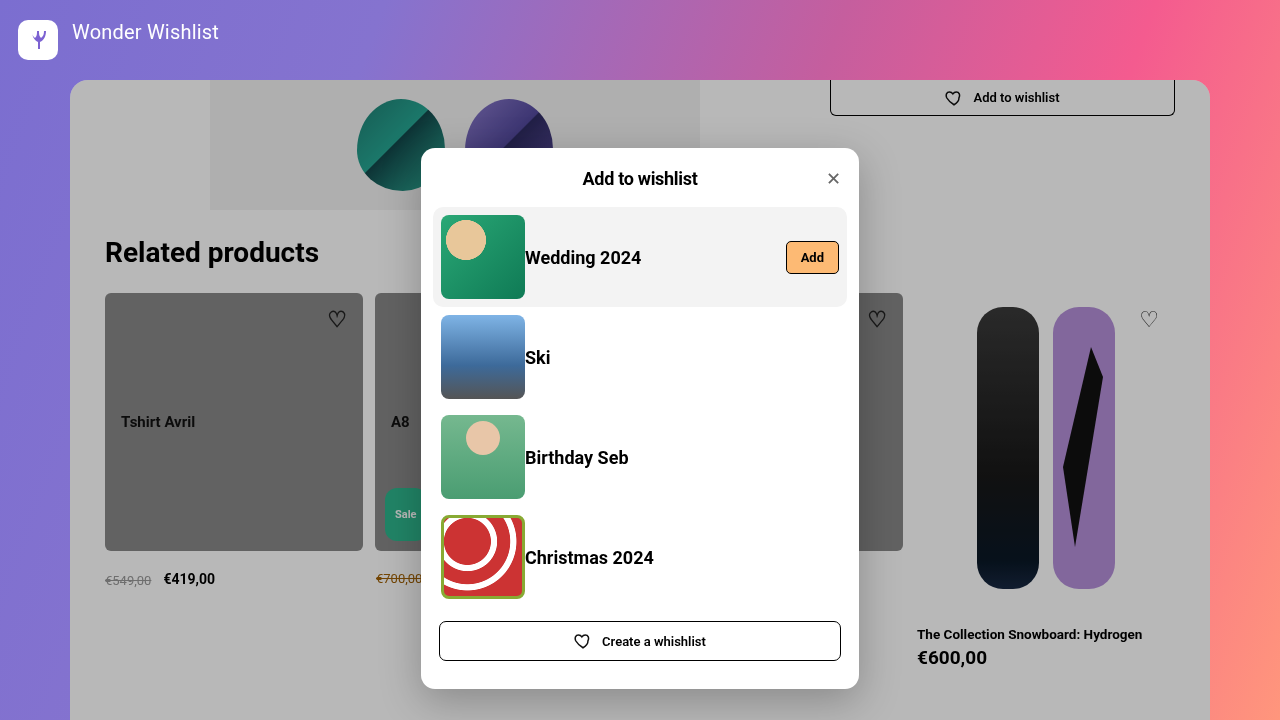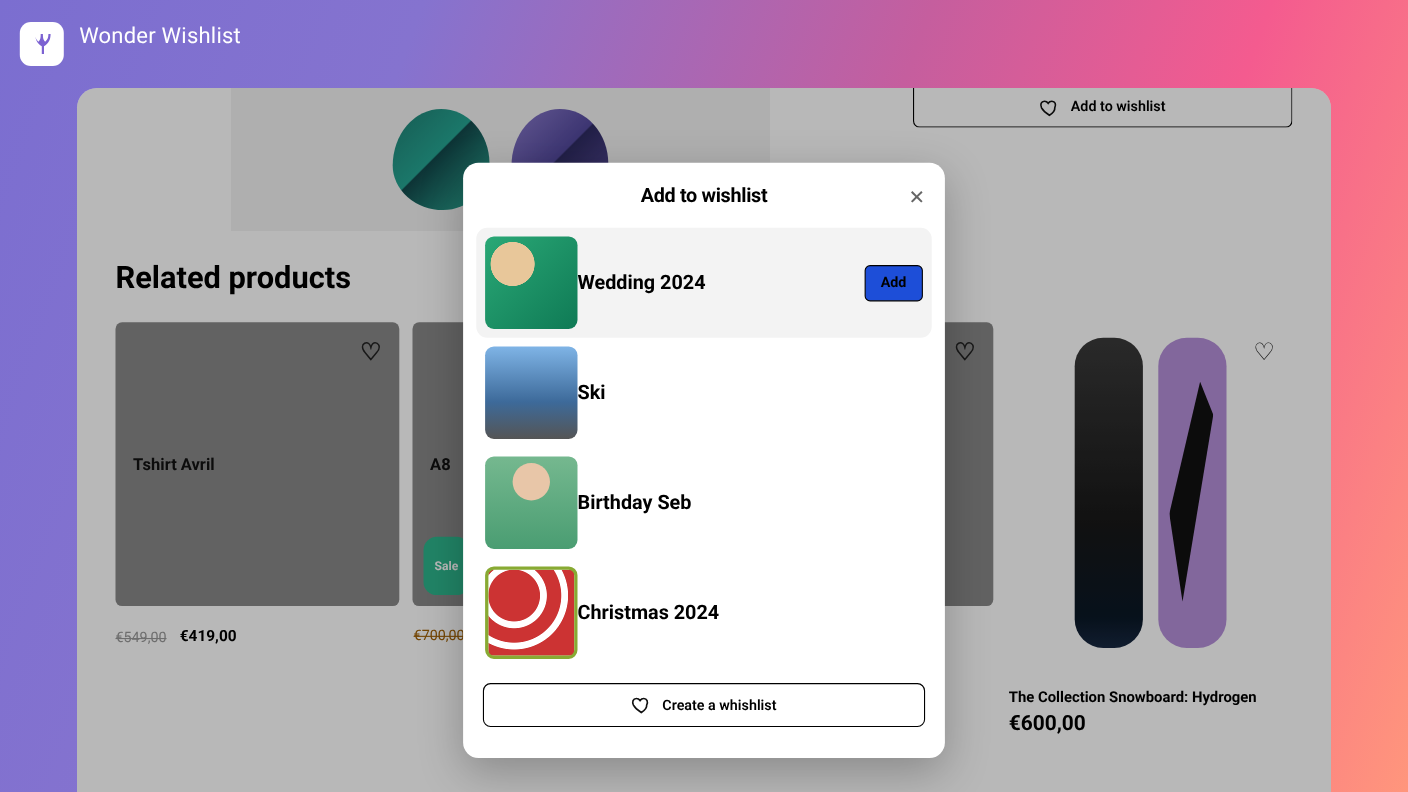--- a/index.html
+++ b/index.html
@@ -39,21 +39,21 @@
   .row{display:flex;align-items:center;gap:0;padding:8px;border-radius:10px}
   .row.selected{background:#f3f3f3}
   .thumb{width:84px;height:84px;border-radius:8px;flex-shrink:0}
   .tw{background:linear-gradient(135deg,#2aa876,#0f7a55);position:relative;overflow:hidden}
   .tw:after{content:"";position:absolute;left:-10px;top:-10px;width:70px;height:70px;background:radial-gradient(circle,#e8c79a 40%,transparent 41%);border-radius:50%}
   .tb{background:linear-gradient(180deg,#75b88f 0%,#4a9d72 100%);position:relative}
   .tb:after{content:"";position:absolute;left:25px;top:6px;width:34px;height:34px;border-radius:50%;background:#e8c6a8}
   .ts{background:linear-gradient(180deg,#7fb4e6 0%,#3d6a9a 60%,#555 100%)}
   .tc{background:radial-gradient(circle at 30% 30%,#c33 0 30%,#fff 31% 38%,#c33 39% 55%,#fff 56% 63%,#c33 64%);border:3px solid #8a3}
   .rlabel{font-size:18px;font-weight:700;flex:1}
-  .addbtn{border:1px solid #000;background:#1d4ed8;font-weight:700;font-size:13px;padding:8px 14px;border-radius:5px;cursor:pointer}
+  .addbtn{border:1px solid #000;background:#fdba74;font-weight:700;font-size:13px;padding:8px 14px;border-radius:5px;cursor:pointer}
   .create{margin:14px 6px 10px;border:1px solid #000;border-radius:7px;height:40px;display:flex;align-items:center;justify-content:center;gap:10px;font-size:13px;font-weight:600;cursor:pointer}
   svg.h{width:18px;height:18px;fill:none;stroke:#111;stroke-width:2}
 </style>
 </head>
 <body>
 
 <div class="app-header">
   <div class="logo">
     <svg viewBox="0 0 24 24" width="24" height="24" fill="#7c62d2">
         <path d="M6 3c0 3 .5 5 3 7 2-2 2-4 2-7h2c0 3 0 5 2 7 2.5-2 3-4 3-7h2c0 5-2 9-6 11v7h-2v-7c-4-2-6-6-6-11h0z"></path>

